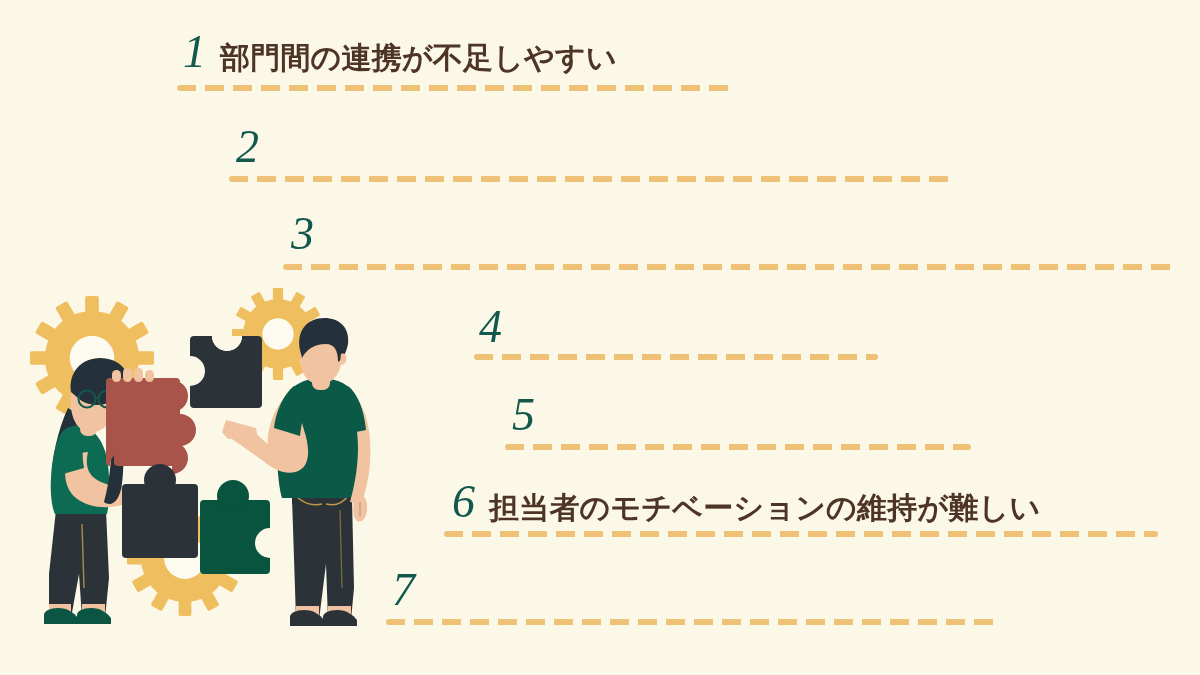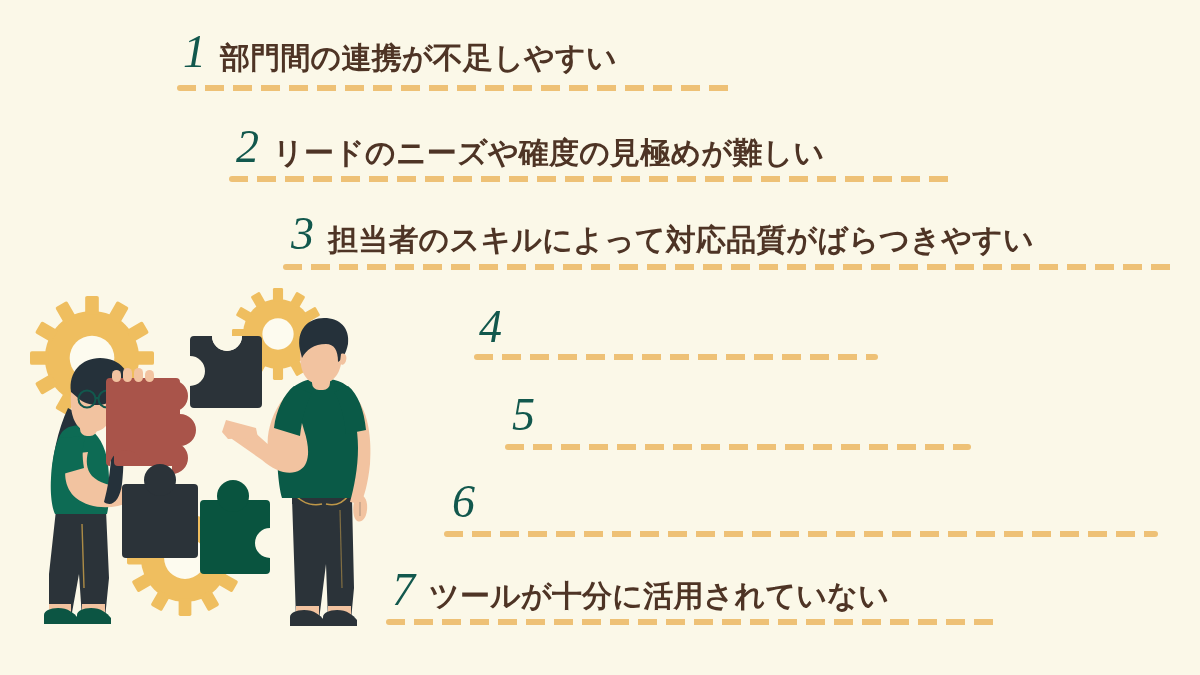--- a/index.html
+++ b/index.html
@@ -269,45 +269,43 @@
   <div id="list">
 
     <div class="row" style="left:183px; top:33px;">
       <span class="row-num">1</span>
       <span class="row-text">部門間の連携が不足しやすい</span>
     </div>
     <div class="dash" style="left:177px; top:85px; width:556px;"></div>
 
     <div class="row" style="left:236px; top:128px;">
       <span class="row-num">2</span>
-      <span class="row-text">リードのニーズや確度の見極めが難しい</span>
     </div>
     <div class="dash" style="left:229px; top:176px; width:724px;"></div>
 
     <div class="row" style="left:291px; top:215px;">
       <span class="row-num">3</span>
-      <span class="row-text">担当者のスキルによって対応品質がばらつきやすい</span>
     </div>
     <div class="dash" style="left:283px; top:264px; width:890px;"></div>
 
     <div class="row" style="left:479px; top:308px;">
       <span class="row-num">4</span>
     </div>
     <div class="dash" style="left:474px; top:354px; width:404px;"></div>
 
     <div class="row" style="left:512px; top:396px;">
       <span class="row-num">5</span>
     </div>
     <div class="dash" style="left:505px; top:444px; width:466px;"></div>
 
     <div class="row" style="left:452px; top:483px;">
       <span class="row-num">6</span>
+      <span class="row-text">担当者のモチベーションの維持が難しい</span>
     </div>
     <div class="dash" style="left:444px; top:531px; width:714px;"></div>
 
     <div class="row" style="left:392px; top:571px;">
       <span class="row-num">7</span>
-      <span class="row-text">ツールが十分に活用されていない</span>
     </div>
     <div class="dash" style="left:386px; top:619px; width:613px;"></div>
 
   </div>
 </div>
 
 </body></html>

